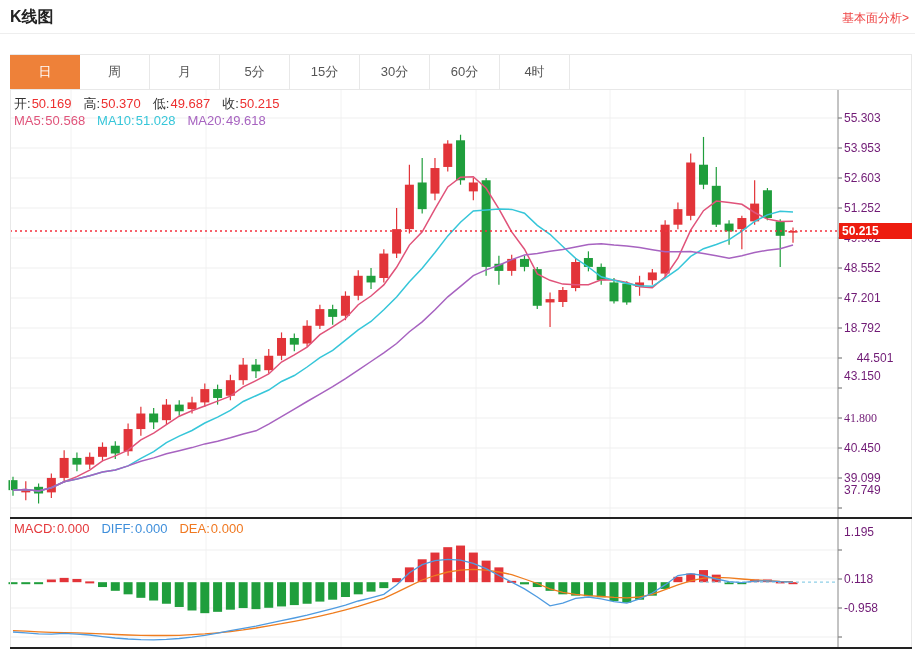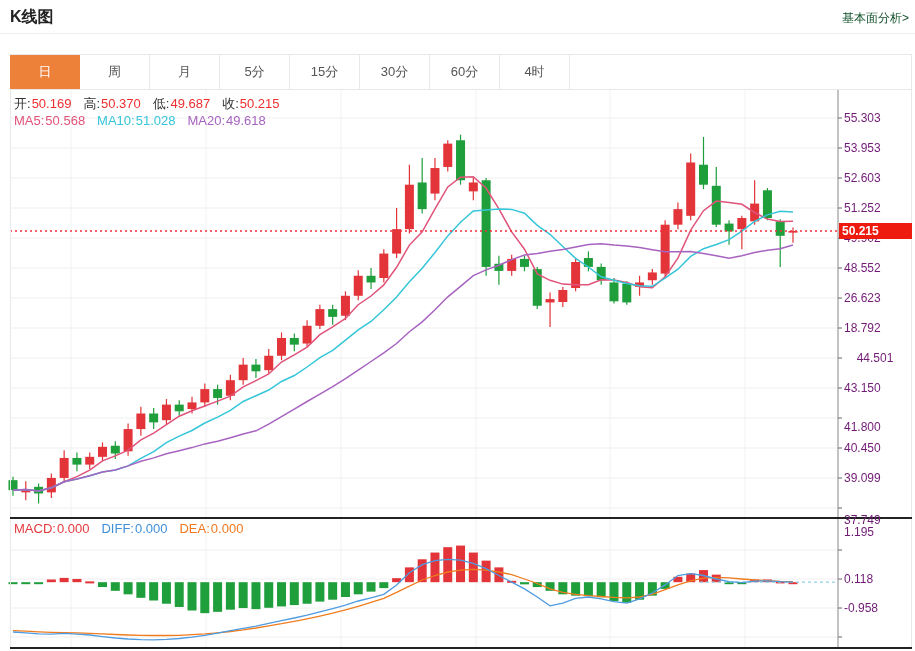--- a/index.html
+++ b/index.html
@@ -1,19 +1,19 @@
 <!DOCTYPE html>
 <html><head>
 <meta charset="utf-8">
 <style>
   html,body{margin:0;padding:0;background:#fff;}
   body{width:915px;height:651px;position:relative;overflow:hidden;
        font-family:"Liberation Sans","DejaVu Sans",sans-serif;-webkit-font-smoothing:antialiased;}
   .hdr-title{position:absolute;left:10px;top:7px;font-size:16px;font-weight:bold;color:#222;}
-  .hdr-link{position:absolute;right:6px;top:10px;font-size:12px;color:#14532d;text-decoration:none;cursor:pointer;}
+  .hdr-link{position:absolute;right:6px;top:10px;font-size:12px;color:#ef4444;text-decoration:none;cursor:pointer;}
   .hdr-divider{position:absolute;left:0;top:33px;width:915px;height:1px;background:#eee;}
   .tabbar{position:absolute;left:10px;top:54px;width:902px;height:36px;display:flex;
           border-top:1px solid #e8e8e8;border-bottom:1px solid #e8e8e8;box-sizing:border-box;}
   .tab{width:70px;box-sizing:border-box;border-right:1px solid #e8e8e8;display:flex;
        align-items:center;justify-content:center;font-size:13px;color:#555;cursor:pointer;background:#fff;}
   .tab:first-child{border-left:1px solid #e8e8e8;}
   .tab-filler{flex:1;border-right:1px solid #e8e8e8;}
   .legend-row{position:absolute;font-size:13px;white-space:nowrap;z-index:5;}
   .legend-row span{margin-right:6px;margin-top:44px;}
   .axis-label{position:absolute;left:844px;width:62px;height:16px;line-height:16px;
@@ -290,26 +290,26 @@
 <div class="legend-row" style="left:14px;top:113px;" id="ma-legend"><span><span style="color: rgb(224, 83, 122); margin-right: 1px;">MA5:</span><span style="color: rgb(224, 83, 122);">50.568</span></span><span><span style="color: rgb(54, 198, 217); margin-right: 1px;">MA10:</span><span style="color: rgb(54, 198, 217);">51.028</span></span><span><span style="color: rgb(167, 99, 192); margin-right: 1px;">MA20:</span><span style="color: rgb(167, 99, 192);">49.618</span></span></div>
 <div class="legend-row" style="left:14px;top:521px;" id="macd-legend"><span><span style="color: rgb(228, 57, 60); margin-right: 1px;">MACD:</span><span style="color: rgb(228, 57, 60);">0.000</span></span><span><span style="color: rgb(63, 143, 219); margin-right: 1px;">DIFF:</span><span style="color: rgb(63, 143, 219);">0.000</span></span><span><span style="color: rgb(240, 120, 32); margin-right: 1px;">DEA:</span><span style="color: rgb(240, 120, 32);">0.000</span></span></div>
 
 <div id="axis-labels">
     <div class="axis-label" style="top: 110px;">55.303</div>
     <div class="axis-label" style="top: 140px;">53.953</div>
     <div class="axis-label" style="top: 170px;">52.603</div>
     <div class="axis-label" style="top: 200px;">51.252</div>
     <div class="axis-label" style="top: 230px;">49.902</div>
     <div class="axis-label" style="top: 260px;">48.552</div>
-    <div class="axis-label" style="top: 290px;">26.623</div>
+    <div class="axis-label" style="top: 290px;">47.201</div>
     <div class="axis-label" style="top: 320px;">18.792</div>
     <div class="axis-label" style="top: 350px; text-align: center;">44.501</div>
-    <div class="axis-label" style="top: 380px;">43.150</div>
-    <div class="axis-label" style="top: 419px;">41.800</div>
+    <div class="axis-label" style="top: 368px;">43.150</div>
+    <div class="axis-label" style="top: 410px; font-family: Liberation Serif, serif;">41.800</div>
     <div class="axis-label" style="top: 440px;">40.450</div>
     <div class="axis-label" style="top: 470px;">39.099</div>
-    <div class="axis-label" style="top: 512px;">37.749</div>
+    <div class="axis-label" style="top: 482px;">37.749</div>
     <div class="axis-label" style="top: 524px;">1.195</div>
     <div class="axis-label" style="top: 571px;">0.118</div>
     <div class="axis-label" style="top: 600px;">-0.958</div>
     <div class="axis-label" style="top: 629px; margin-top: 22px;">-2.034</div>
   </div>
 <div class="price-badge" id="price-badge" style="top: 223.025px; background: rgb(237, 28, 15);">50.215</div>
 
 </body></html>

